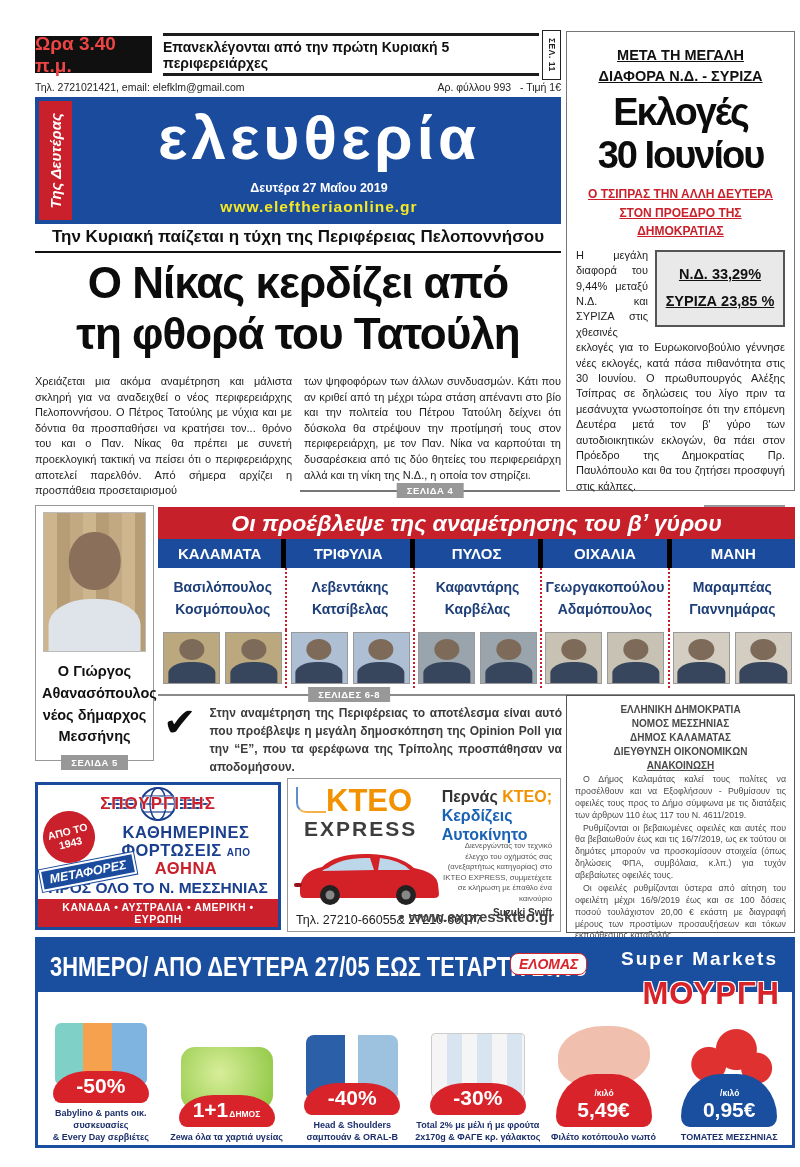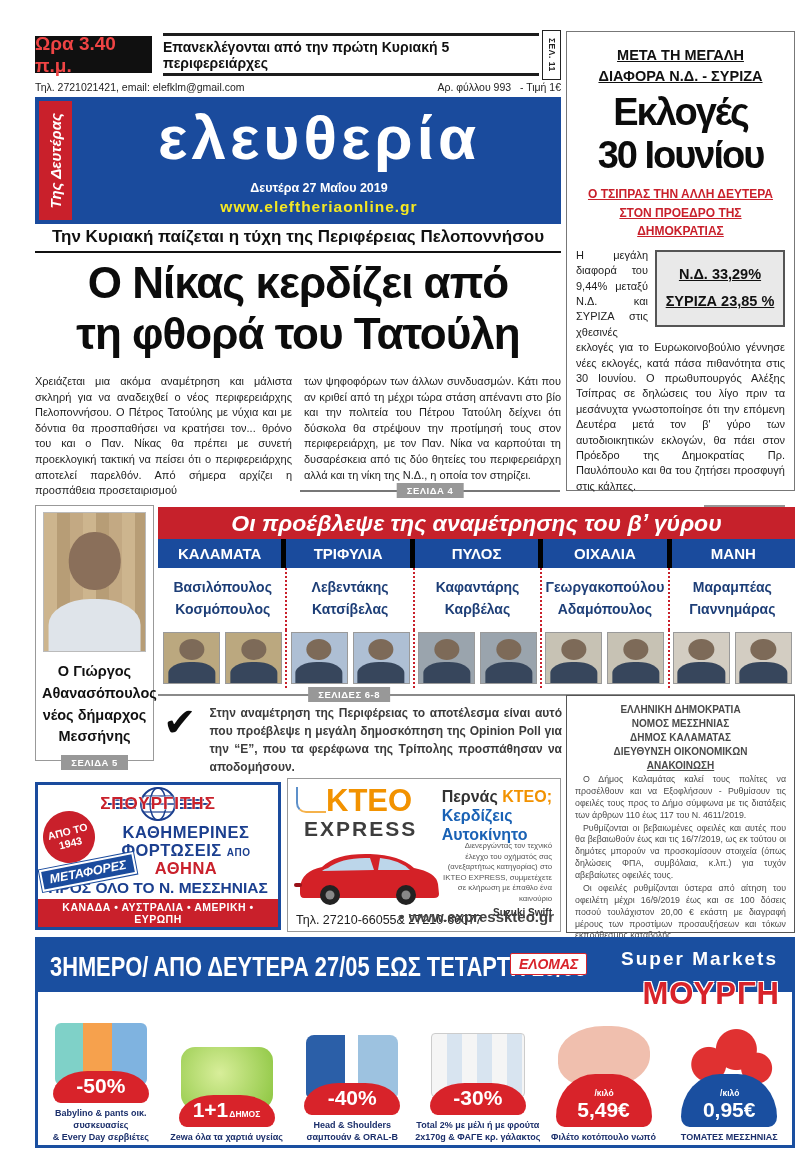--- a/index.html
+++ b/index.html
@@ -130,21 +130,21 @@
   .nt-p{font-size:8.8px;line-height:1.35;text-align:justify;text-indent:8px;margin:0 0 1px;}
   .nt-date{text-align:right;font-size:9.5px;margin-top:2px;}
   .nt-sig{text-align:center;font-size:9.5px;line-height:1.5;}
   .nt-sig .b2{font-weight:bold;}
   
   .market{left:35px;top:937px;width:760px;height:211px;border:3px solid #1a4fa0;background:#fff;}
   .mk-bar{position:absolute;left:0;top:0;width:100%;height:52px;background:#1a4fa0;}
   .mk-title{position:absolute;left:12px;top:11px;color:#fff;font-weight:bold;font-size:28px;
             transform:scaleX(.78);transform-origin:left;white-space:nowrap;}
   .mk-elomas{position:absolute;left:472px;top:13px;background:#fff;color:#d8232a;font-weight:bold;
-             font-style:italic;font-size:14px;padding:2px 8px;border:1.5px solid #d8232a;border-radius:2px;}
+             font-style:italic;font-size:14px;padding:2px 8px;border:1.5px solid #d8232a;border-radius:8px;}
   .mk-sm{position:absolute;right:14px;top:8px;color:#fff;font-weight:bold;font-size:19px;letter-spacing:2px;}
   .mk-mourgi{position:absolute;right:12px;top:36px;color:#d8232a;font-weight:bold;font-size:31px;
              letter-spacing:1px;text-shadow:-1px -1px 0 #fff,1px -1px 0 #fff,-1px 1px 0 #fff,1px 1px 0 #fff;}
   .mk-products{position:absolute;left:0;top:56px;width:100%;height:152px;display:flex;}
   .product{flex:1;display:flex;flex-direction:column;align-items:center;justify-content:flex-end;padding-bottom:5px;}
   .p-img{width:92px;height:62px;margin-bottom:-14px;}
   .p-badge{min-width:80px;padding:4px 8px 7px;border-radius:48% 48% 10px 10px/95% 95% 12px 12px;
            background:#d8232a;color:#fff;font-weight:bold;font-size:21px;line-height:1;text-align:center;
            position:relative;z-index:2;}
   .p-badge .sub{font-size:8.5px;display:inline-block;vertical-align:baseline;margin-left:1px;}

